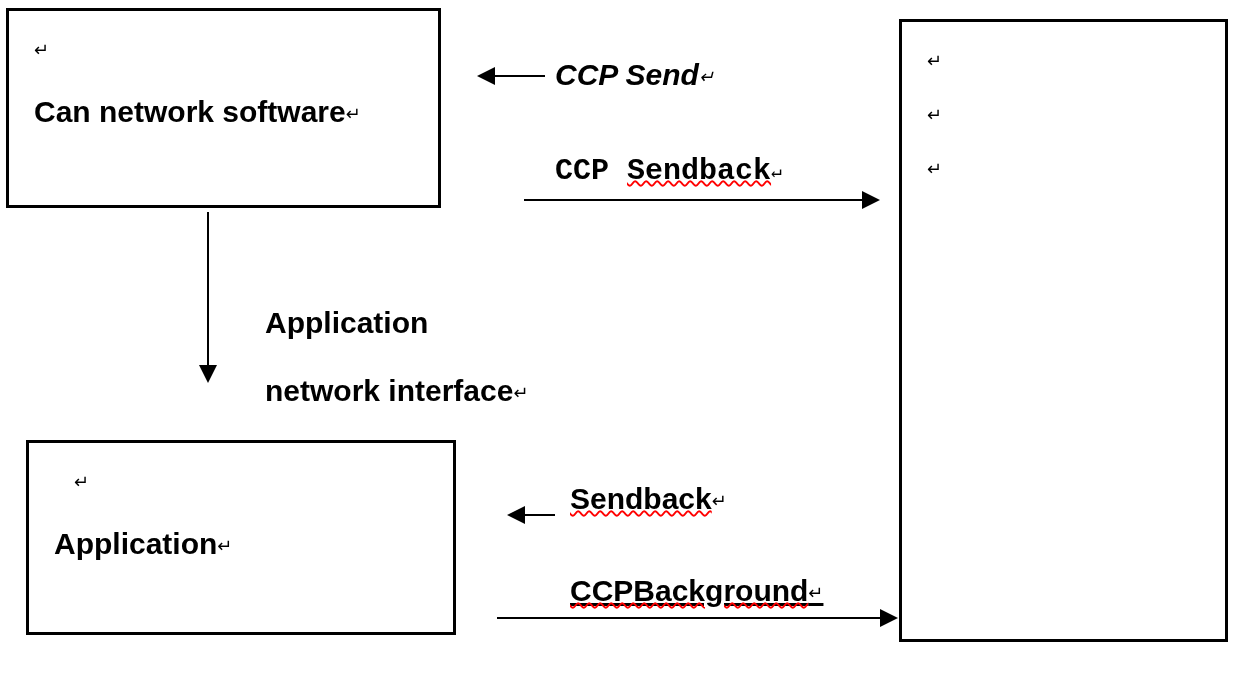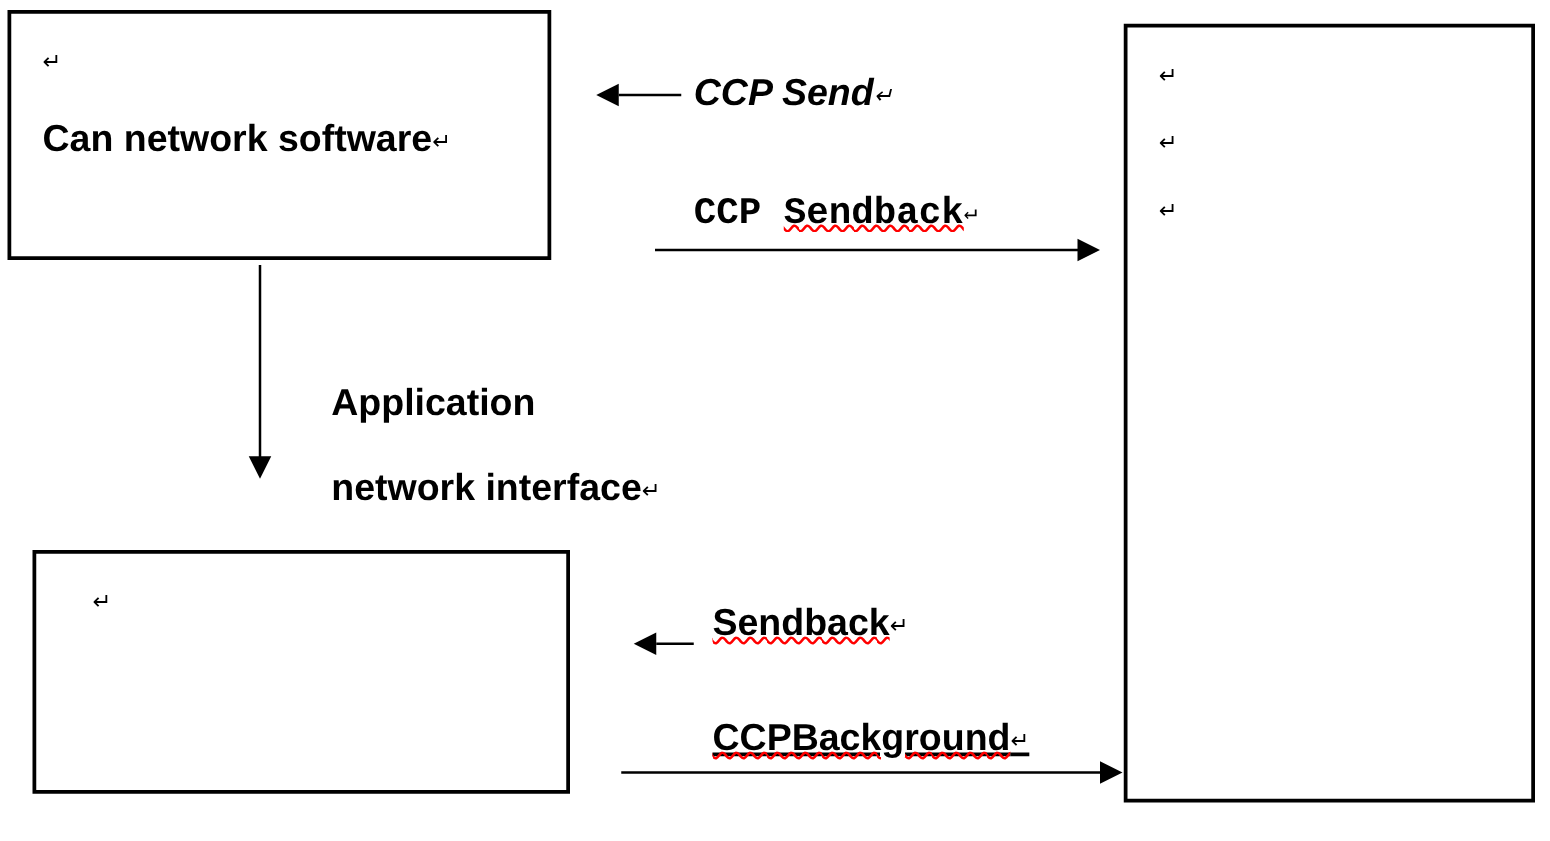--- a/index.html
+++ b/index.html
@@ -136,20 +136,23 @@
 
 <div class="box box-top-left">
   <div class="box-content-line"><span class="para-mark">↵</span></div>
   <div class="box-main-text">
     <span>Can network software</span><span class="para-mark">↵</span>
   </div>
 </div>
 
 <div class="box box-bottom-left">
   <div class="box-content-line" style="padding-left:20px"><span class="para-mark">↵</span></div>
+  <div class="box-main-text">
+    <span>Application</span><span class="para-mark">↵</span>
+  </div>
 </div>
 
 <div class="box box-right">
   <div class="box-content-line"><span class="para-mark">↵</span></div>
   <div class="box-content-line"><span class="para-mark">↵</span></div>
   <div class="box-content-line"><span class="para-mark">↵</span></div>
 </div>
 
 <div class="label ccp-send">
   <span>CCP Send</span><span class="para-mark">↵</span>

